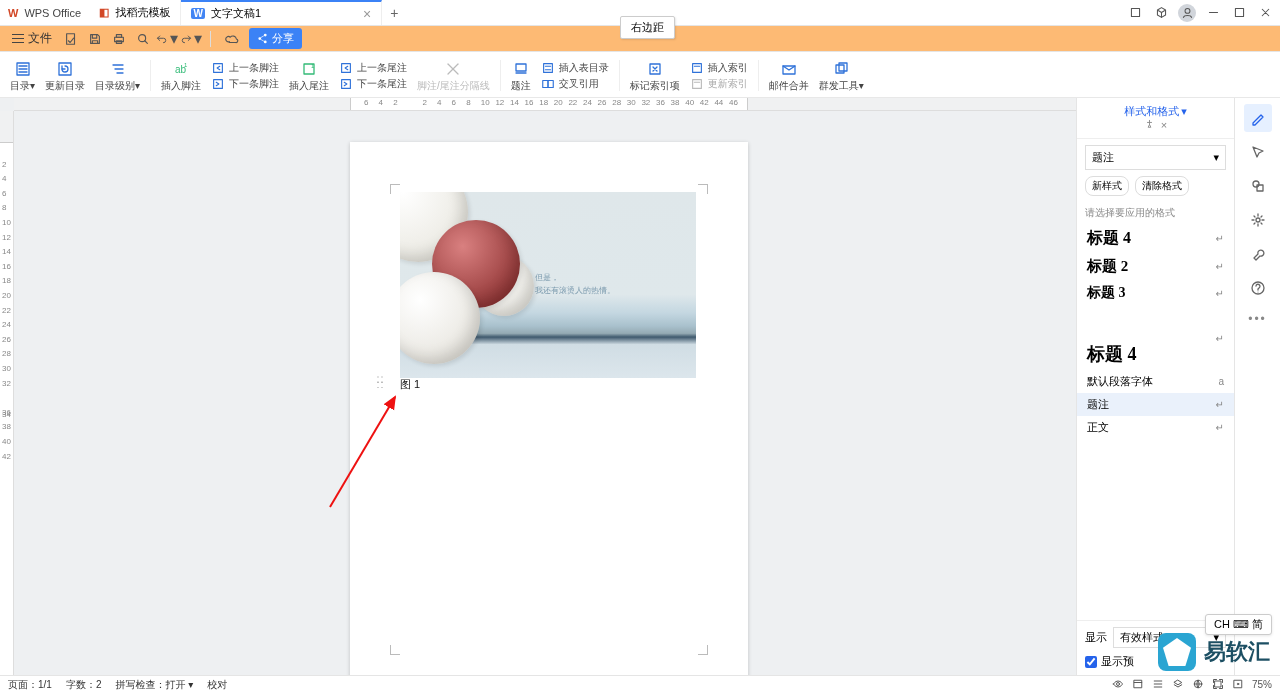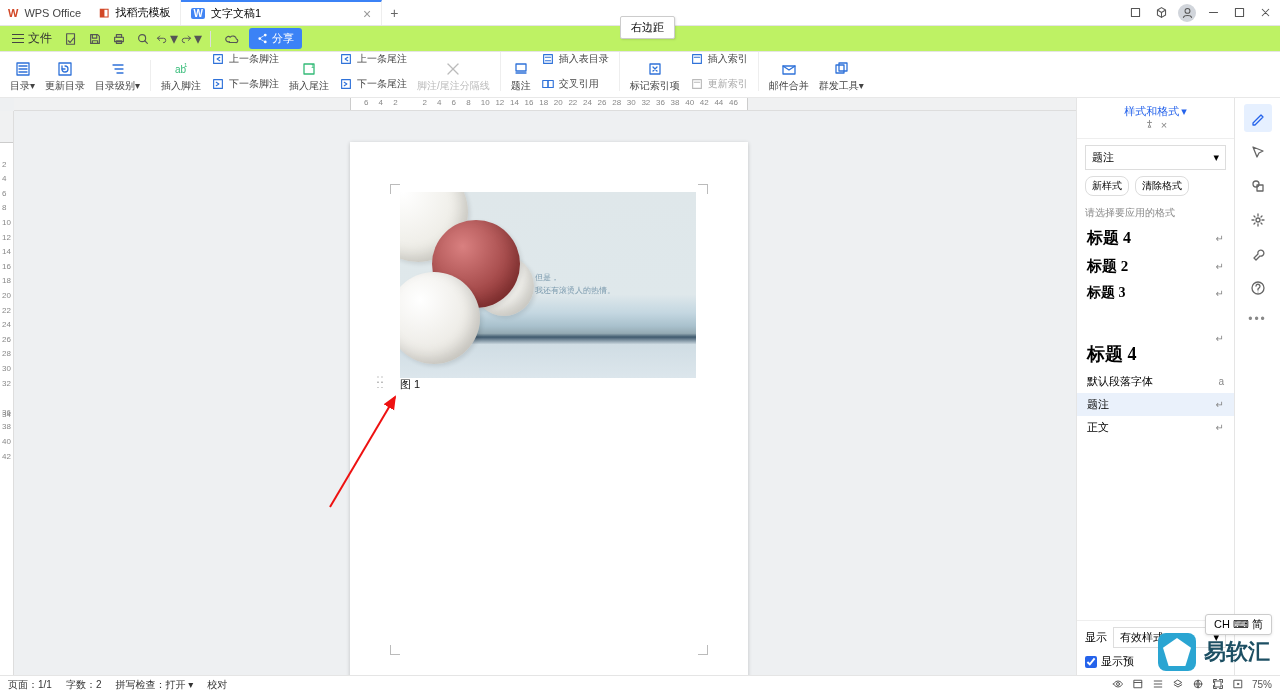--- a/index.html
+++ b/index.html
@@ -15,21 +15,21 @@
 .titlebar .spacer { flex: 1; }
 .titlebar .ctrls { display: flex; align-items: center; gap: 4px; padding-right: 4px; }
 .tbtn { width: 22px; height: 22px; display: flex; align-items: center; justify-content: center; color: #555; cursor: pointer; }
 .tbtn svg { width: 13px; height: 13px; }
 .avatar { width: 18px; height: 18px; border-radius: 50%; background: #d1d5db; display: flex; align-items: center; justify-content: center; }
 
 .hover-tip { position: absolute; top: 16px; left: 620px; border: 1px solid #ccc; background: #fff; font-size: 11px; padding: 3px 10px; border-radius: 2px; box-shadow: 1px 1px 2px rgba(0,0,0,.1); }
 .ime-tip { position: absolute; bottom: 58px; right: 8px; background: #fff; border: 1px solid #ccc; font-size: 11px; padding: 2px 8px; border-radius: 3px; box-shadow: 0 1px 3px rgba(0,0,0,.1); }
 
 
-.menubar { height: 26px; background: #bef264; display: flex; align-items: center; padding: 0 6px; gap: 2px; border-bottom: 1px solid #e5e5e5; }
+.menubar { height: 26px; background: #fdba74; display: flex; align-items: center; padding: 0 6px; gap: 2px; border-bottom: 1px solid #e5e5e5; }
 .menu-left { display: flex; align-items: center; gap: 2px; }
 .file-btn { display: flex; align-items: center; gap: 4px; padding: 2px 6px; font-size: 12px; color: #333; }
 .hamburger { display: inline-block; width: 12px; height: 10px; position: relative; }
 .hamburger::before, .hamburger::after, .hamburger span { position: absolute; left: 0; right: 0; height: 1px; background: #444; }
 .hamburger::before { content: ""; top: 0;}
 .hamburger span { top: 4px; }
 .hamburger::after { content: ""; top: 8px; }
 .mini-icon { width: 22px; height: 20px; display: flex; align-items: center; justify-content: center; color: #555; }
 .mini-icon svg { width: 14px; height: 14px; }
 .menubar .divider { width: 1px; height: 16px; background: #ddd; margin: 0 6px; }
@@ -39,21 +39,21 @@
 .right-btns { display: flex; align-items: center; gap: 6px; }
 .share-btn { background: #3b82f6; color: #fff; font-size: 11px; padding: 3px 8px; border-radius: 3px; display: flex; align-items: center; gap: 4px; }
 
 
 .ribbon { height: 46px; background: #fff; display: flex; align-items: flex-end; padding: 0 10px 6px 10px; gap: 10px; border-bottom: 1px solid #e8e8e8; font-size: 10px; color: #444; }
 .rgroup { display: flex; align-items: flex-end; gap: 10px; padding-right: 10px; border-right: 1px solid #eee; }
 .rbtn-v { display: flex; flex-direction: column; align-items: center; gap: 2px; cursor: pointer; }
 .rbtn-v .ico { width: 18px; height: 18px; display: flex; align-items: center; justify-content: center; color: #3b7; }
 .rbtn-v .ico svg { width: 16px; height: 16px; }
 .rbtn-v .lbl { line-height: 1; padding-top: 1px; }
-.double-row { display: flex; flex-direction: column; gap: 11px; }
+.double-row { display: flex; flex-direction: column; gap: 2px; }
 .rbtn-h { display: flex; align-items: center; gap: 4px; cursor: pointer; white-space: nowrap; }
 .rbtn-h .ico { width: 14px; height: 14px; display: flex; align-items: center; justify-content: center; color: #2f72d9; }
 .rbtn-h .ico svg { width: 14px; height: 14px; }
 .rbtn-h.disabled { color: #aaa; }
 .rbtn-h.disabled .ico { color: #bbb; }
 
 
 .content { position: absolute; top: 98px; left: 0; right: 46px; bottom: 18px; background: #eef0f2; }
 .hruler { position: absolute; top: 0; left: 14px; right: 0; height: 13px; background: #f0f1f2; border-bottom: 1px solid #ddd; font-size: 8px; color: #888; overflow: hidden; }
 .hruler .pg-area { position: absolute; left: 336px; width: 398px; top: 0; bottom: 0; background: #fff; border-left: 1px solid #ccc; border-right: 1px solid #ccc; }

